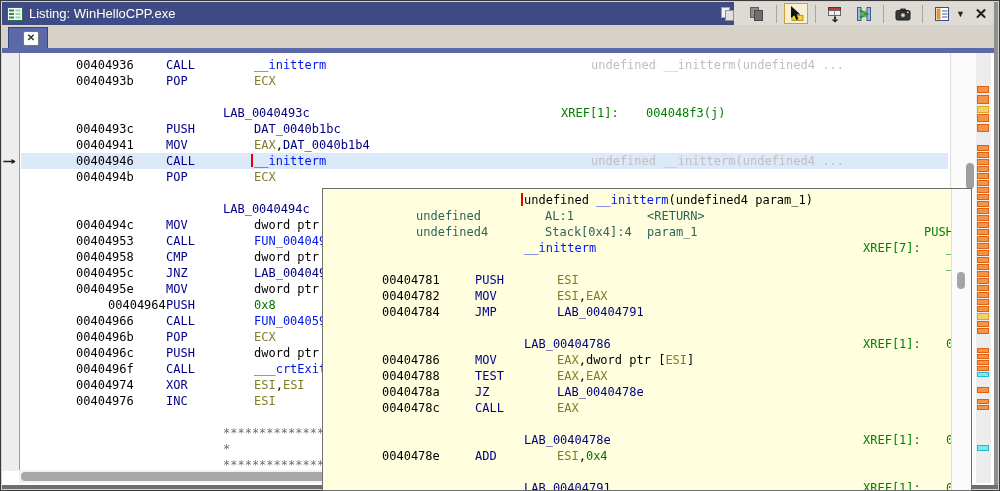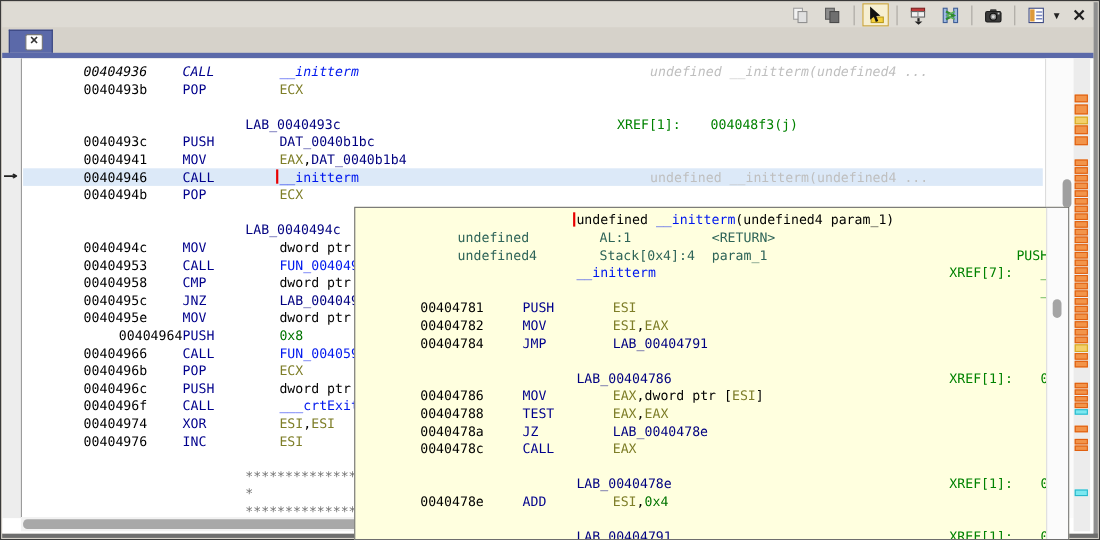--- a/index.html
+++ b/index.html
@@ -75,20 +75,34 @@
   svg{display:block;}
 </style>
 </head>
 <body>
 
 <div id="window">
   <div class="edge-right"></div>
   <div class="edge-bottom"></div>
 
   <div id="titlebar">
+    <div id="title-left">
+      <span>
+        <svg width="16" height="14" viewBox="0 0 16 14">
+          <rect x="0.5" y="0.5" width="15" height="13" fill="#f6fbf2" stroke="#2f6f4f"></rect>
+          <rect x="2" y="2.5" width="5" height="2" fill="#2e8b57"></rect>
+            <rect x="8.5" y="2.5" width="5" height="2" fill="#9fd4b6"></rect>
+          <rect x="2" y="6" width="5" height="2" fill="#2e8b57"></rect>
+            <rect x="8.5" y="6" width="5" height="2" fill="#9fd4b6"></rect>
+          <rect x="2" y="9.5" width="5" height="2" fill="#2e8b57"></rect>
+            <rect x="8.5" y="9.5" width="5" height="2" fill="#9fd4b6"></rect>
+        </svg>
+      </span>
+      <span id="window-title">Listing: WinHelloCPP.exe</span>
+    </div>
     <div id="toolbar">
       <div class="tbtn">
         <svg width="18" height="18" viewBox="0 0 18 18">
           <rect x="2.5" y="2.5" width="8" height="10" fill="#f2f2f2" stroke="#a0a0a0"></rect>
           <rect x="6.5" y="5.5" width="8" height="10" fill="#e0e0e0" stroke="#909090"></rect>
         </svg>
       </div>
       <div class="tbtn">
         <svg width="18" height="18" viewBox="0 0 18 18">
           <rect x="2.5" y="2.5" width="8" height="10" fill="#8d8d8d" stroke="#5c5c5c"></rect>
@@ -149,21 +163,21 @@
     <div id="tab">
       <span id="tab-close">✕</span>
     </div>
     <div id="tab-underline"></div>
   </div>
 
   <div id="content">
     <div id="gutter"></div>
     <div id="gutter-arrow">→</div>
     <div id="main-lines">
-        <div class="row" style="top: 4px; font-style: italic;"><span class="grp" style="left: 55px;"><span class="c-addr">00404936</span></span><span class="grp" style="left: 145px;"><span class="c-mn">CALL</span></span><span class="grp" style="left: 233px;"><span class="c-fun">__initterm</span></span><span class="grp" style="left: 570px;"><span class="c-dim">undefined __initterm(undefined4 ...</span></span></div>
+        <div class="row" style="top: 4px;"><span class="grp" style="left: 55px;"><span class="c-addr">00404936</span></span><span class="grp" style="left: 145px;"><span class="c-mn">CALL</span></span><span class="grp" style="left: 233px;"><span class="c-fun">__initterm</span></span><span class="grp" style="left: 570px;"><span class="c-dim">undefined __initterm(undefined4 ...</span></span></div>
         <div class="row" style="top: 20px;"><span class="grp" style="left: 55px;"><span class="c-addr">0040493b</span></span><span class="grp" style="left: 145px;"><span class="c-mn">POP</span></span><span class="grp" style="left: 233px;"><span class="c-reg">ECX</span></span></div>
         <div class="row" style="top: 52px;"><span class="grp" style="left: 202px;"><span class="c-lab">LAB_0040493c</span></span><span class="grp" style="left: 540px;"><span class="c-xr">XREF[1]:</span></span><span class="grp" style="left: 625px;"><span class="c-xr">004048f3(j)</span></span></div>
         <div class="row" style="top: 68px;"><span class="grp" style="left: 55px;"><span class="c-addr">0040493c</span></span><span class="grp" style="left: 145px;"><span class="c-mn">PUSH</span></span><span class="grp" style="left: 233px;"><span class="c-dat">DAT_0040b1bc</span></span></div>
         <div class="row" style="top: 84px;"><span class="grp" style="left: 55px;"><span class="c-addr">00404941</span></span><span class="grp" style="left: 145px;"><span class="c-mn">MOV</span></span><span class="grp" style="left: 233px;"><span class="c-reg">EAX</span><span class="c-pln">,</span><span class="c-dat">DAT_0040b1b4</span></span></div>
         <div class="row hl" style="top: 100px;"><span class="grp" style="left: 55px;"><span class="c-addr">00404946</span></span><span class="grp" style="left: 145px;"><span class="c-mn">CALL</span></span><span class="grp" style="left: 233px;"><span class="cursor"></span><span class="c-fun">__initterm</span></span><span class="grp" style="left: 570px;"><span class="c-dim">undefined __initterm(undefined4 ...</span></span></div>
         <div class="row" style="top: 116px;"><span class="grp" style="left: 55px;"><span class="c-addr">0040494b</span></span><span class="grp" style="left: 145px;"><span class="c-mn">POP</span></span><span class="grp" style="left: 233px;"><span class="c-reg">ECX</span></span></div>
         <div class="row" style="top: 148px;"><span class="grp" style="left: 202px;"><span class="c-lab">LAB_0040494c</span></span></div>
         <div class="row" style="top: 164px;"><span class="grp" style="left: 55px;"><span class="c-addr">0040494c</span></span><span class="grp" style="left: 145px;"><span class="c-mn">MOV</span></span><span class="grp" style="left: 233px;"><span class="c-pln">dword ptr</span></span></div>
         <div class="row" style="top: 180px;"><span class="grp" style="left: 55px;"><span class="c-addr">00404953</span></span><span class="grp" style="left: 145px;"><span class="c-mn">CALL</span></span><span class="grp" style="left: 233px;"><span class="c-fun">FUN_004049</span></span></div>
         <div class="row" style="top: 196px;"><span class="grp" style="left: 55px;"><span class="c-addr">00404958</span></span><span class="grp" style="left: 145px;"><span class="c-mn">CMP</span></span><span class="grp" style="left: 233px;"><span class="c-pln">dword ptr</span></span></div>

